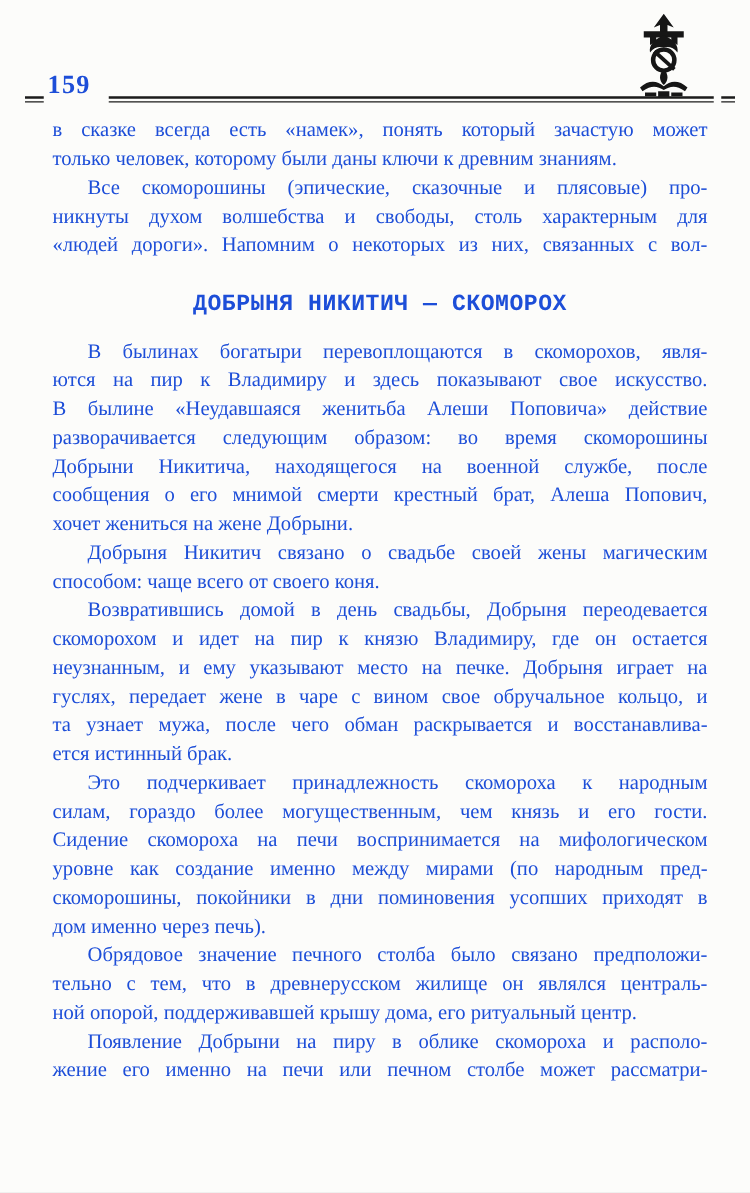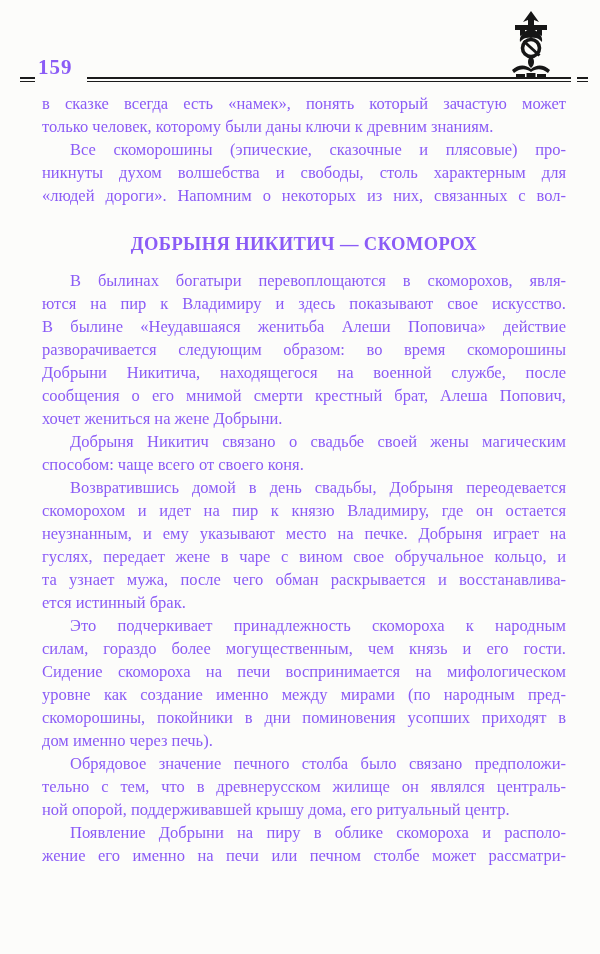--- a/index.html
+++ b/index.html
@@ -3,21 +3,21 @@
 <meta charset="utf-8">
 <style>
   html, body { margin: 0; padding: 0; background: #e8e8e6; }
   .page {
     position: relative;
     width: 600px;
     height: 954px;
     margin: 0 auto;
     background: #fcfcfa;
     font-family: "Liberation Serif", "DejaVu Serif", serif;
-    color: #8b5cf6;
+    color: #1d4ed8;
     overflow: hidden;
   }
 
   
   .dline {
     height: 2px;
     border-top: 2px solid #1b1b1b;
     border-bottom: 1px solid #1b1b1b;
   }
   .rule-left  { position: absolute; left: 20px;  top: 77px; width: 15px; }
@@ -47,20 +47,21 @@
   }
   .line.indent { text-indent: 28px; }
   .line.last   { text-align-last: left; }
   .heading {
     text-align: center;
     font-weight: bold;
     font-size: 18.5px;
     line-height: 26px;
     letter-spacing: 0.4px;
     margin: 24px 0 12px 0;
+    font-family: Liberation Mono, monospace;
   }
 </style>
 </head>
 <body>
 
 <div class="page">
 
   <div class="dline rule-left"></div>
   <div class="page-number">159</div>
   <div class="dline rule-main"></div>

